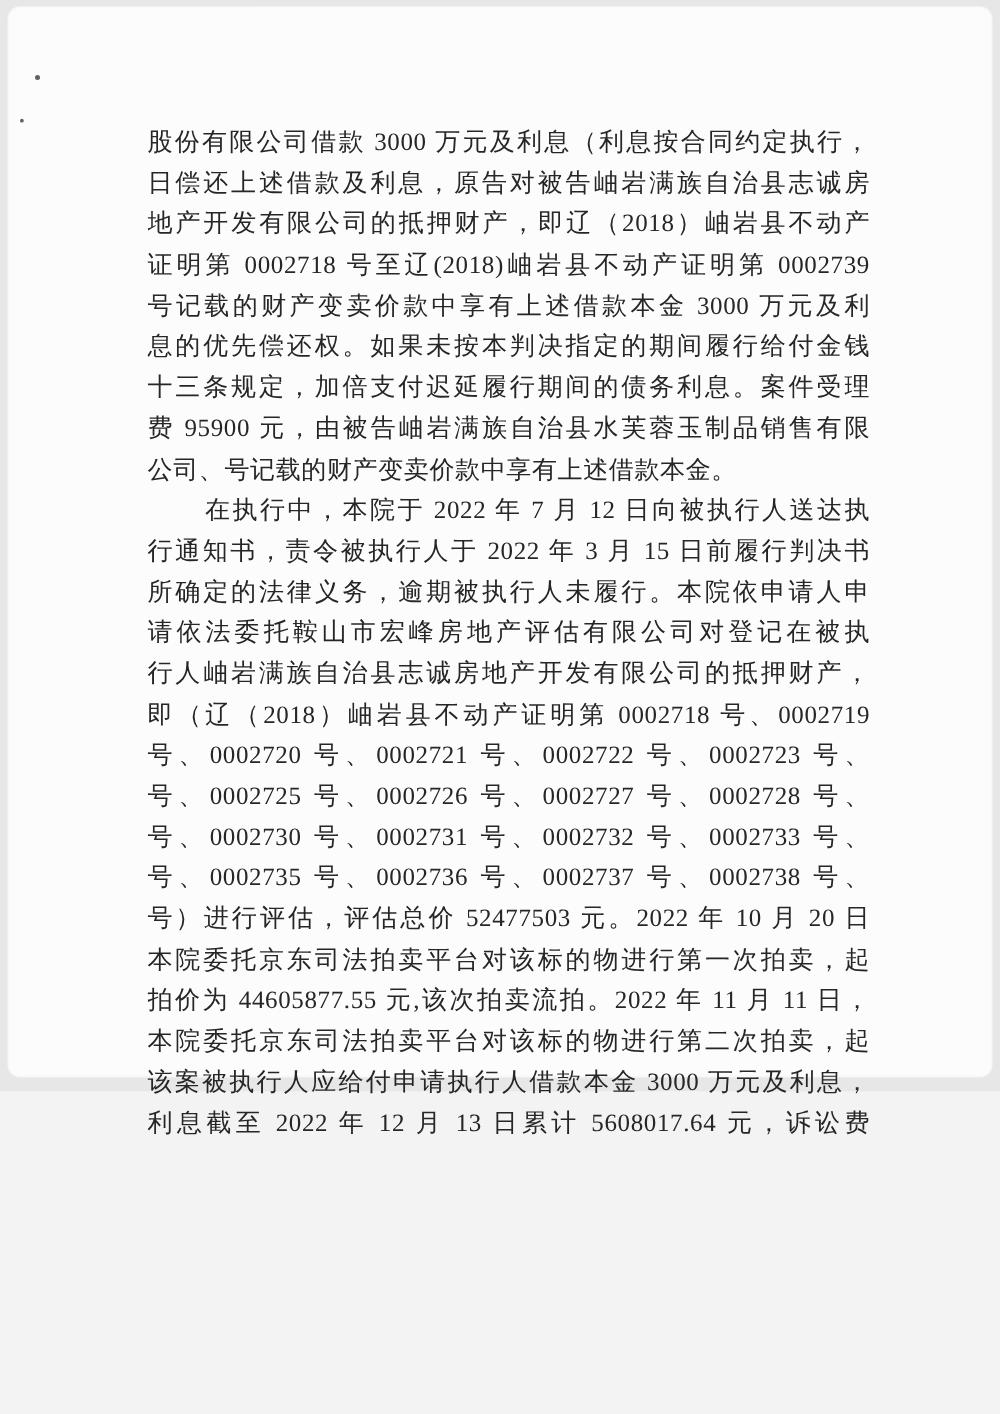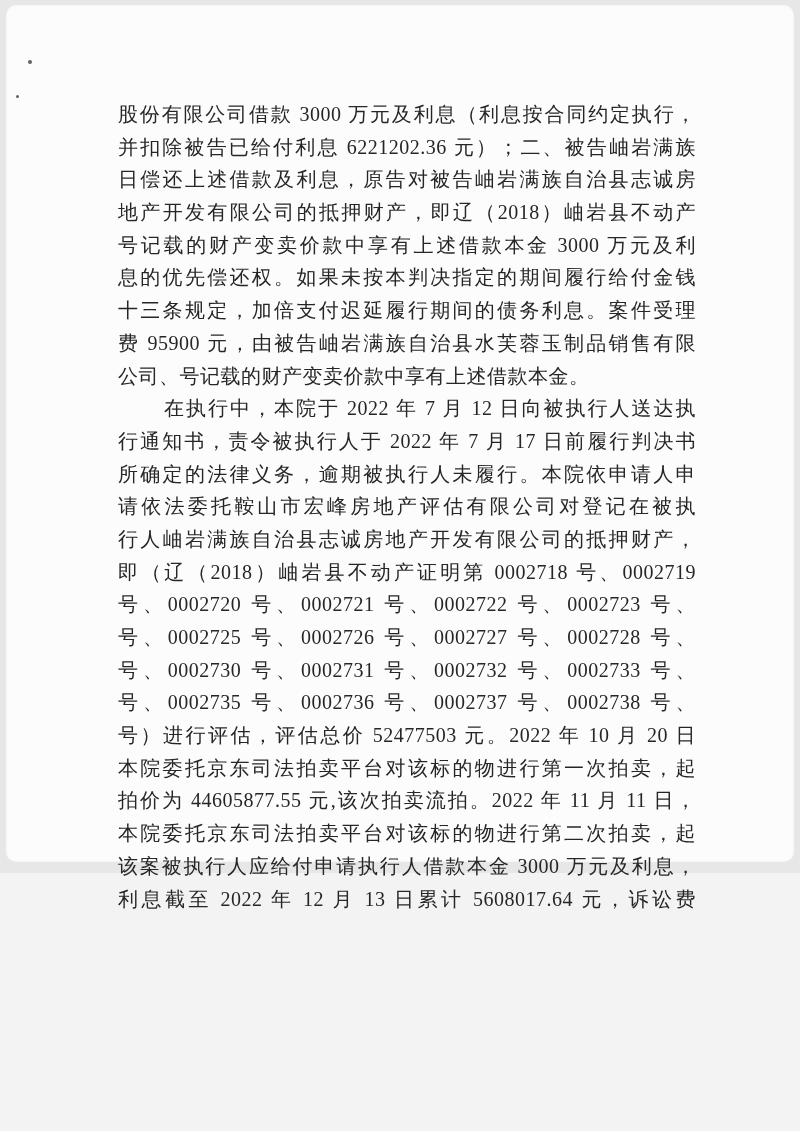--- a/index.html
+++ b/index.html
@@ -51,30 +51,30 @@
     opacity:0.8;
   }
 </style>
 </head>
 <body>
 
 <div class="frame">
   <div class="paper">
     <div class="textblock">
         <div class="line">股份有限公司借款 3000 万元及利息（利息按合同约定执行，</div>
-        <div class="line">并扣除被告已给付利息 6221202.36 元）；二、被告岫岩满族</div>
         <div class="line">日偿还上述借款及利息，原告对被告岫岩满族自治县志诚房</div>
         <div class="line">地产开发有限公司的抵押财产，即辽（2018）岫岩县不动产</div>
+        <div class="line">证明第 0002718 号至辽(2018)岫岩县不动产证明第 0002739</div>
         <div class="line">号记载的财产变卖价款中享有上述借款本金 3000 万元及利</div>
         <div class="line">息的优先偿还权。如果未按本判决指定的期间履行给付金钱</div>
         <div class="line">十三条规定，加倍支付迟延履行期间的债务利息。案件受理</div>
         <div class="line">费 95900 元，由被告岫岩满族自治县水芙蓉玉制品销售有限</div>
         <div class="line no-justify">公司、号记载的财产变卖价款中享有上述借款本金。</div>
         <div class="line indent">在执行中，本院于 2022 年 7 月 12 日向被执行人送达执</div>
-        <div class="line">行通知书，责令被执行人于 2022 年 7 月 17 日前履行判决书</div>
+        <div class="line">行通知书，责令被执行人于 2022 年 3 月 15 日前履行判决书</div>
         <div class="line">所确定的法律义务，逾期被执行人未履行。本院依申请人申</div>
         <div class="line">请依法委托鞍山市宏峰房地产评估有限公司对登记在被执</div>
         <div class="line">行人岫岩满族自治县志诚房地产开发有限公司的抵押财产，</div>
         <div class="line">即（辽（2018）岫岩县不动产证明第 0002718 号、0002719</div>
         <div class="line">号、0002720 号、0002721 号、0002722 号、0002723 号、0002724</div>
         <div class="line">号、0002725 号、0002726 号、0002727 号、0002728 号、0002729</div>
         <div class="line">号、0002730 号、0002731 号、0002732 号、0002733 号、0002734</div>
         <div class="line">号、0002735 号、0002736 号、0002737 号、0002738 号、0002739</div>
         <div class="line">号）进行评估，评估总价 52477503 元。2022 年 10 月 20 日</div>
         <div class="line">本院委托京东司法拍卖平台对该标的物进行第一次拍卖，起</div>

